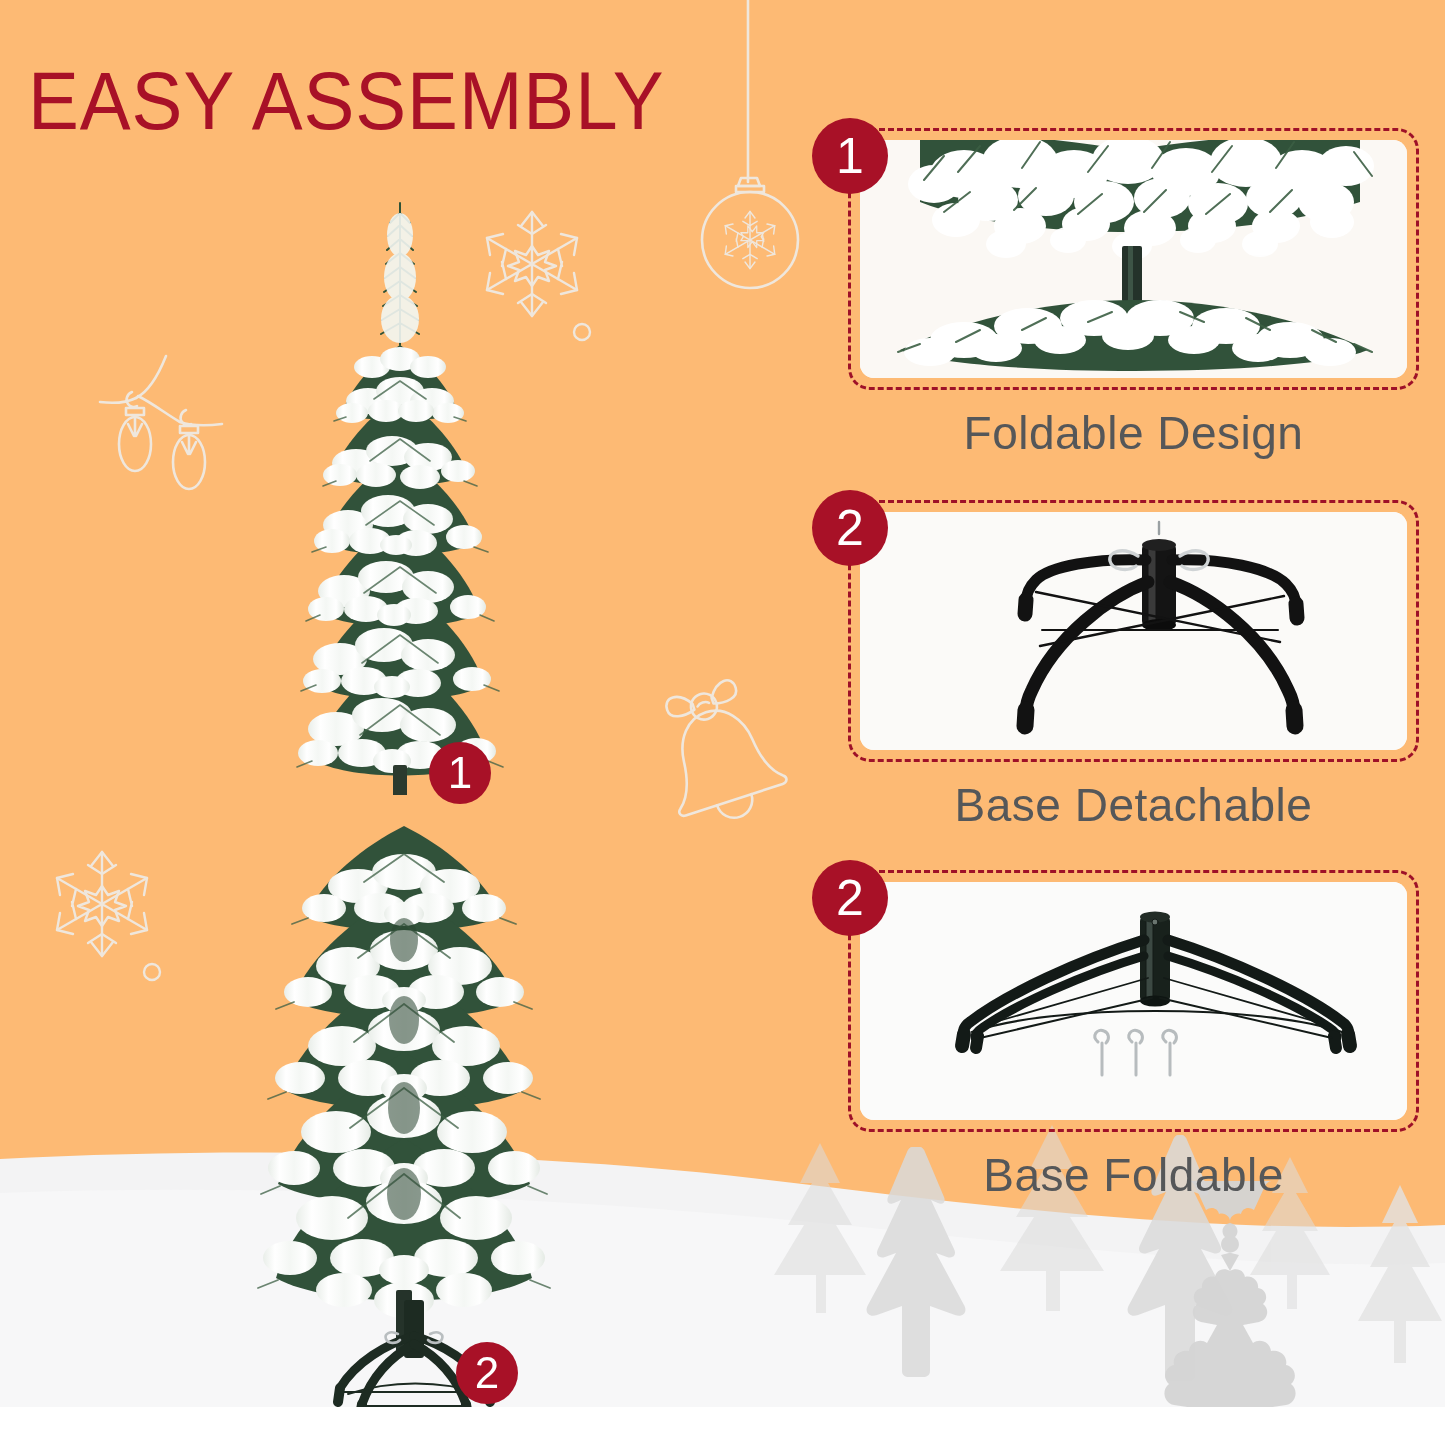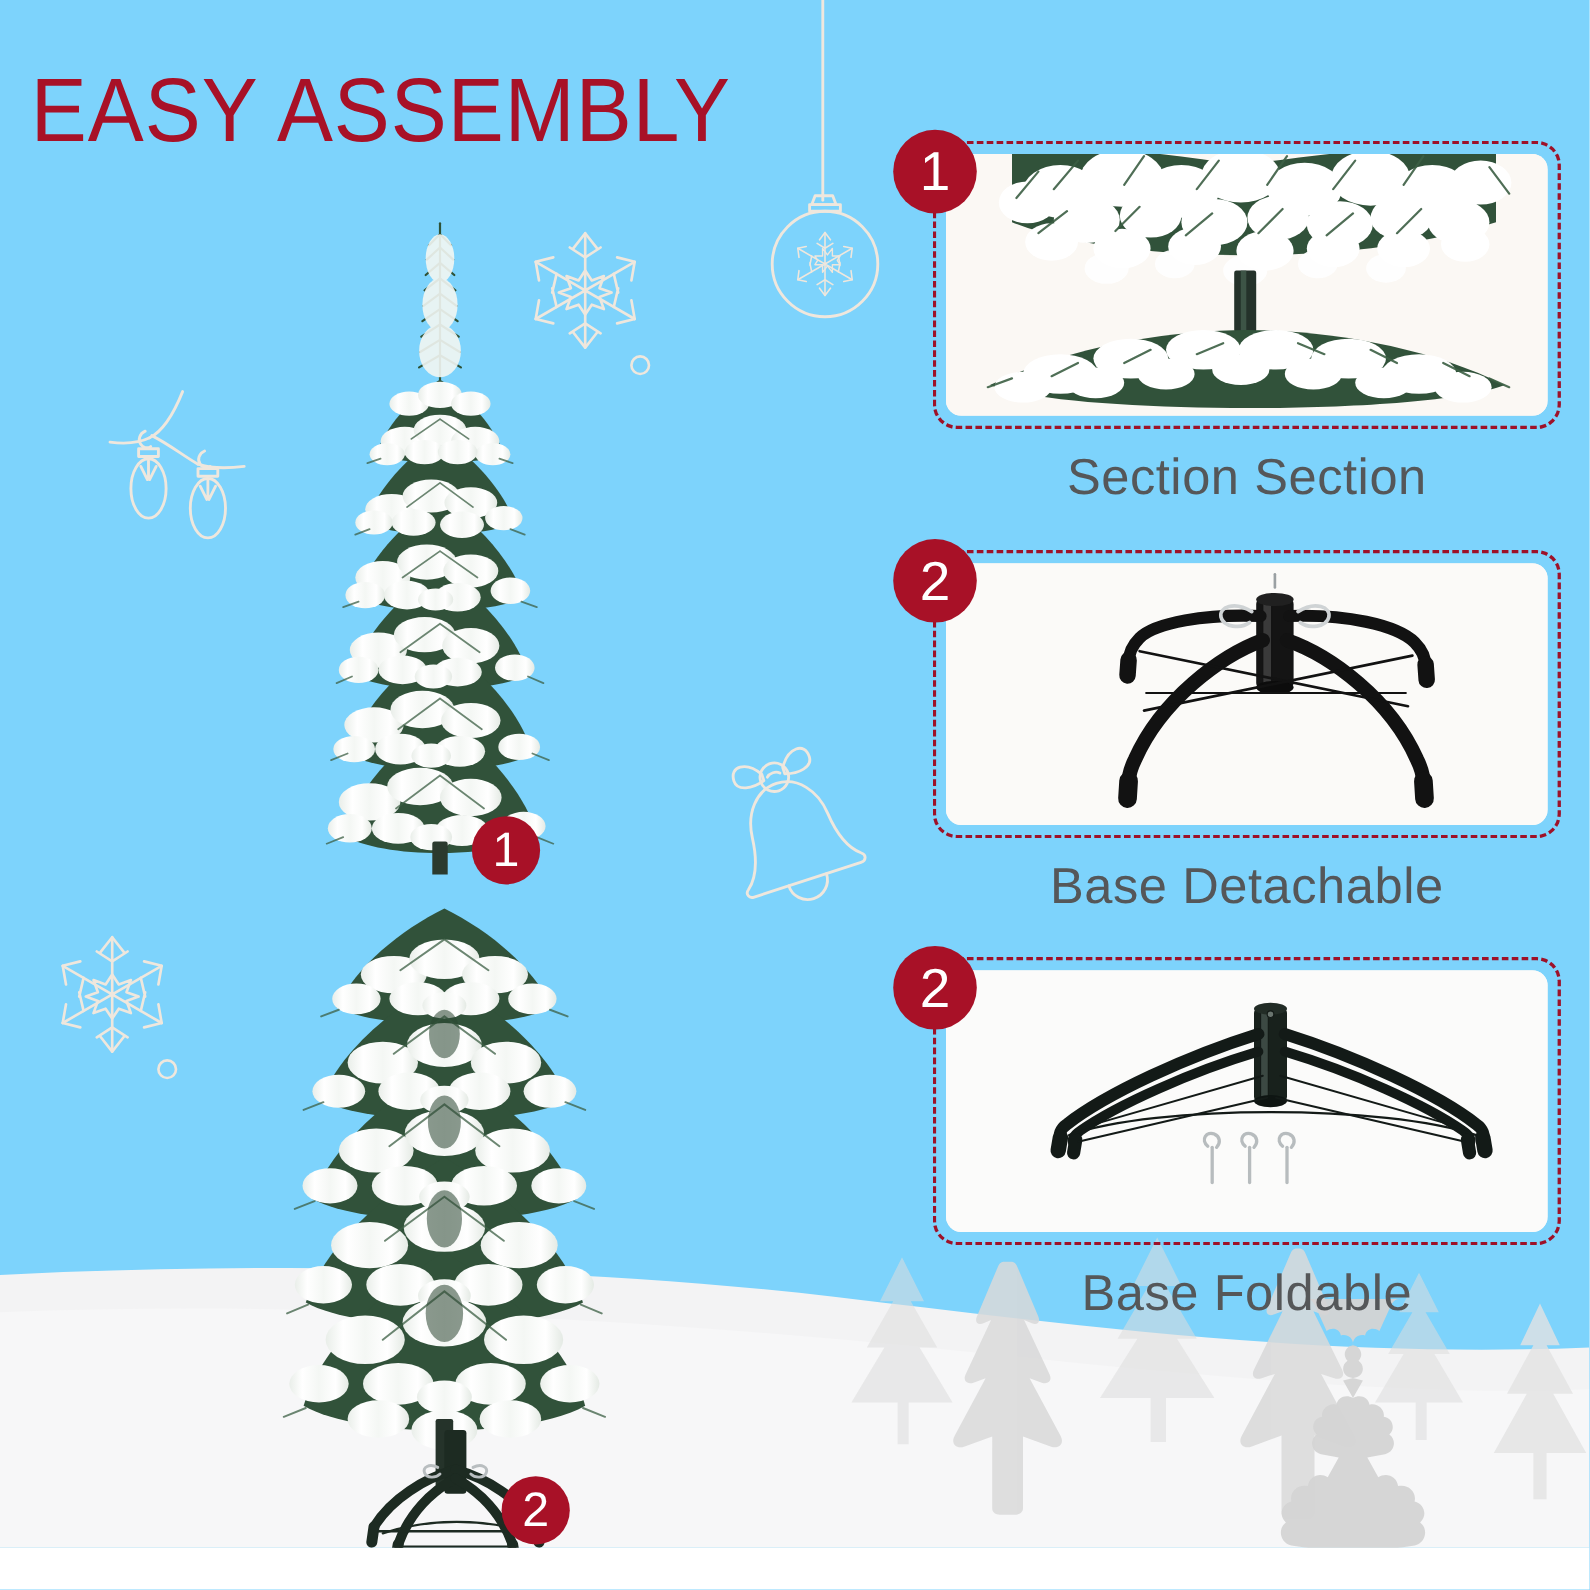--- a/index.html
+++ b/index.html
@@ -2,21 +2,21 @@
 <html><head>
 <meta charset="utf-8">
 <style>
   html,body{margin:0;padding:0;}
   body{
     width:1445px;height:1445px;overflow:hidden;
     background:#ffffff;
     font-family:"Liberation Sans", sans-serif;
     position:relative;
   }
-  #stage{position:absolute;inset:0;width:1445px;height:1407px;overflow:hidden;background:#7dd3fc;}
+  #stage{position:absolute;inset:0;width:1445px;height:1407px;overflow:hidden;background:#fdba74;}
 
   
   .ground{position:absolute;left:0;bottom:0;width:1445px;height:300px;overflow:hidden;z-index:1;}
   .ground svg{display:block;}
 
   
   .deco{position:absolute;z-index:2;pointer-events:none;}
   .deco svg{display:block;overflow:visible;}
 
   
@@ -516,21 +516,21 @@
             <g stroke="#3c5f44" stroke-width="2" fill="none" opacity="0.9" stroke-linecap="round">
               <path d="M60,204 l-22,8 M120,190 l-24,12 M186,178 l-24,12 M252,172 l-24,10
                        M320,172 l24,10 M386,178 l24,12 M452,190 l24,12 M494,204 l18,8"></path>
             </g>
           </g>
         </svg>
       </div>
       <div class="badge pbadge" style="background:#a81127;">
         <span>1</span>
       </div>
-      <div class="caption">Section Section</div>
+      <div class="caption">Foldable Design</div>
     </div>
 
     <div class="panel panel2">
       <div class="dashbox"></div>
       <div class="imgbox">
         <svg width="547" height="238" viewBox="0 0 547 238">
           <rect width="547" height="238" fill="#fbfaf8"></rect>
           <g stroke="#121212" fill="none" stroke-linecap="round">
 
             <rect x="282" y="32" width="34" height="82" rx="5" fill="#141414" stroke="none"></rect>

